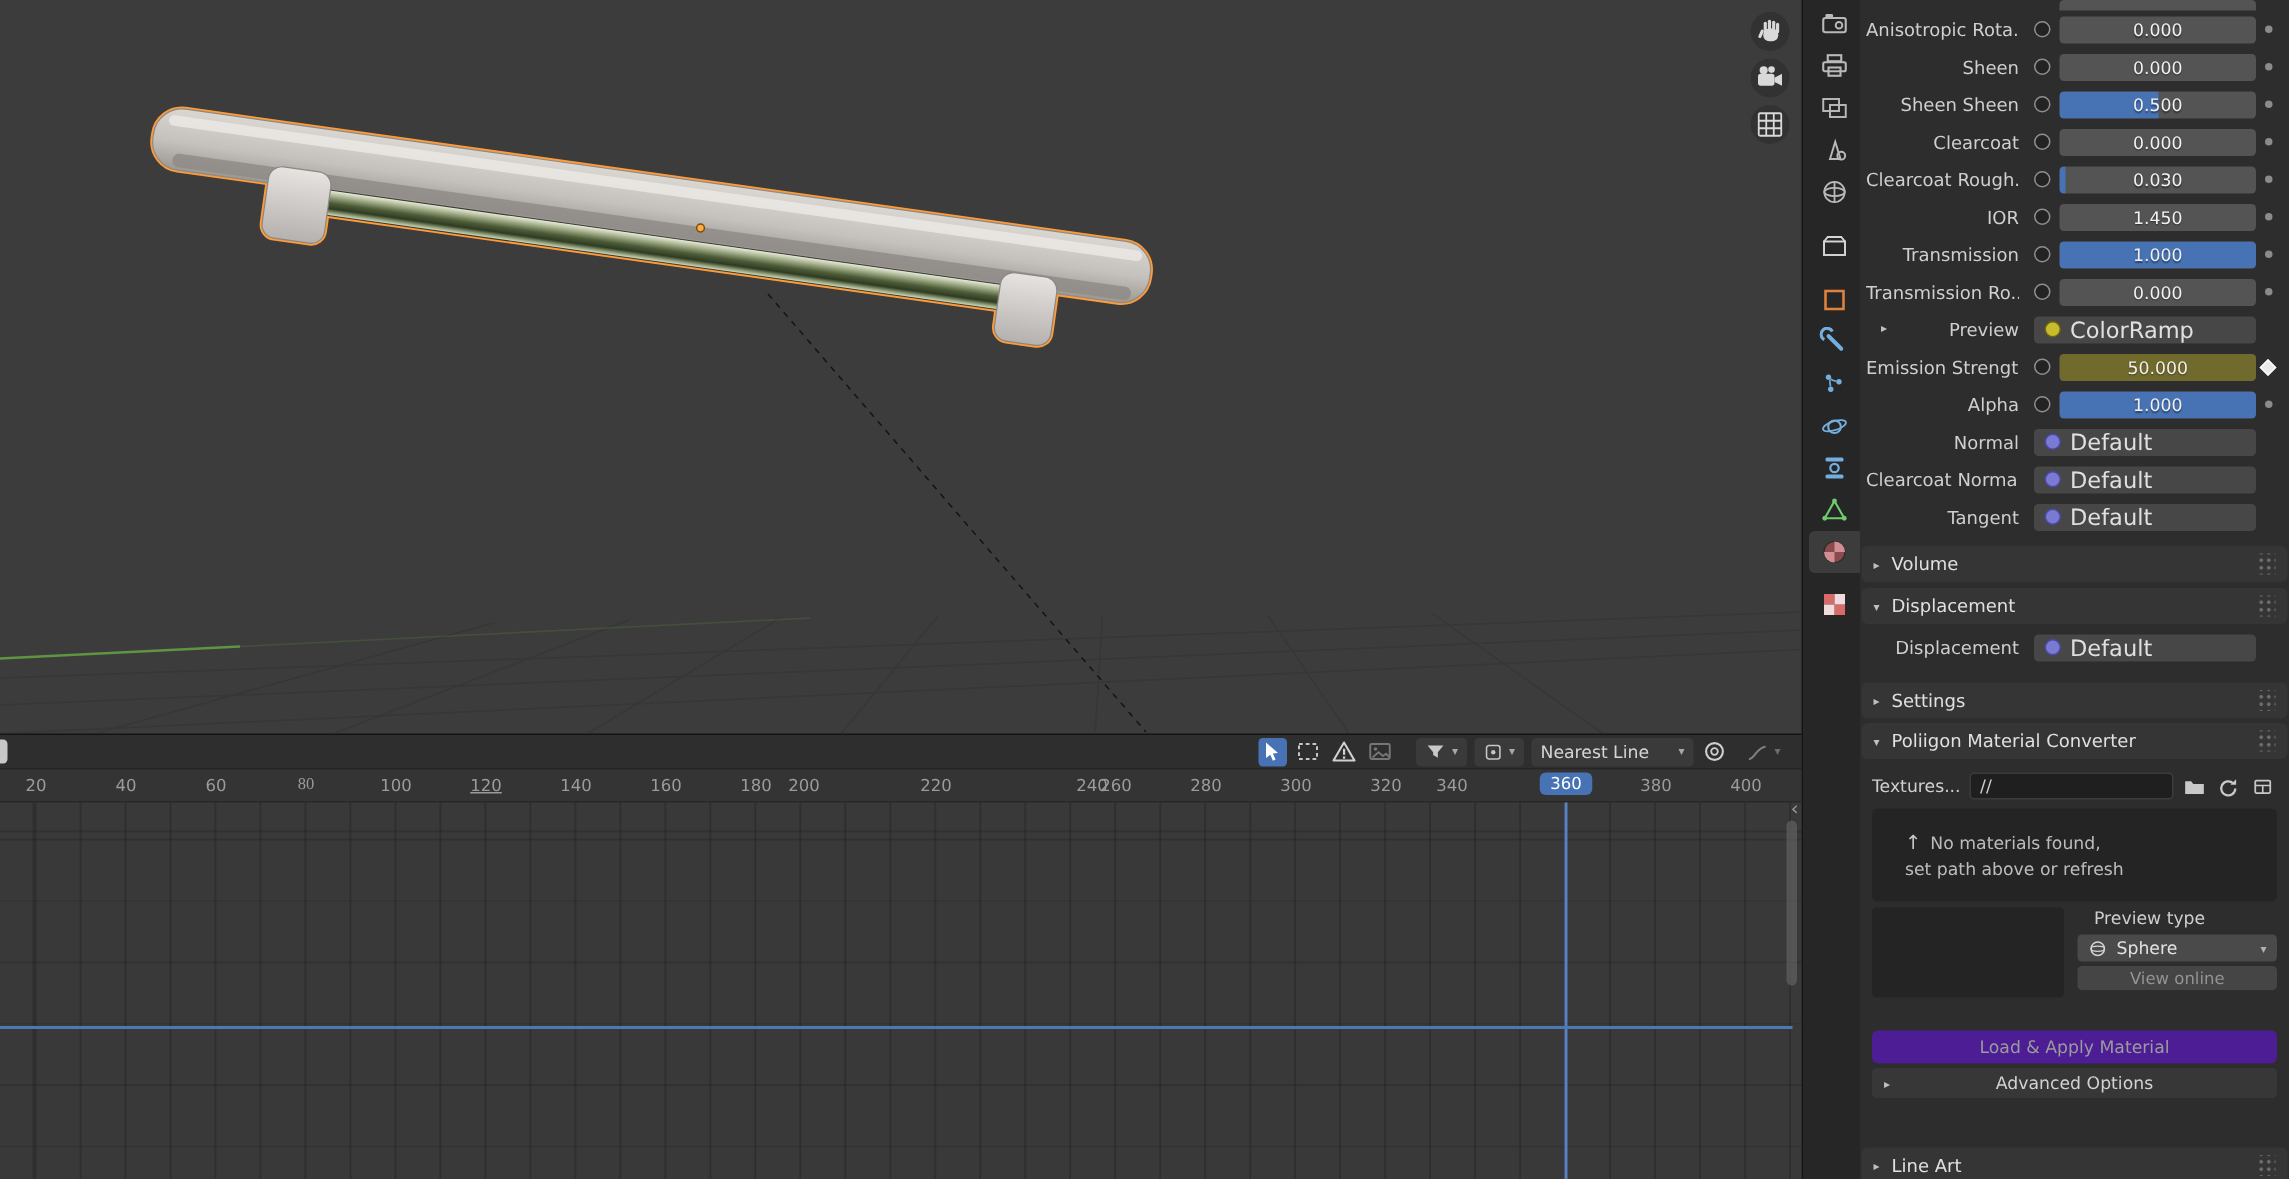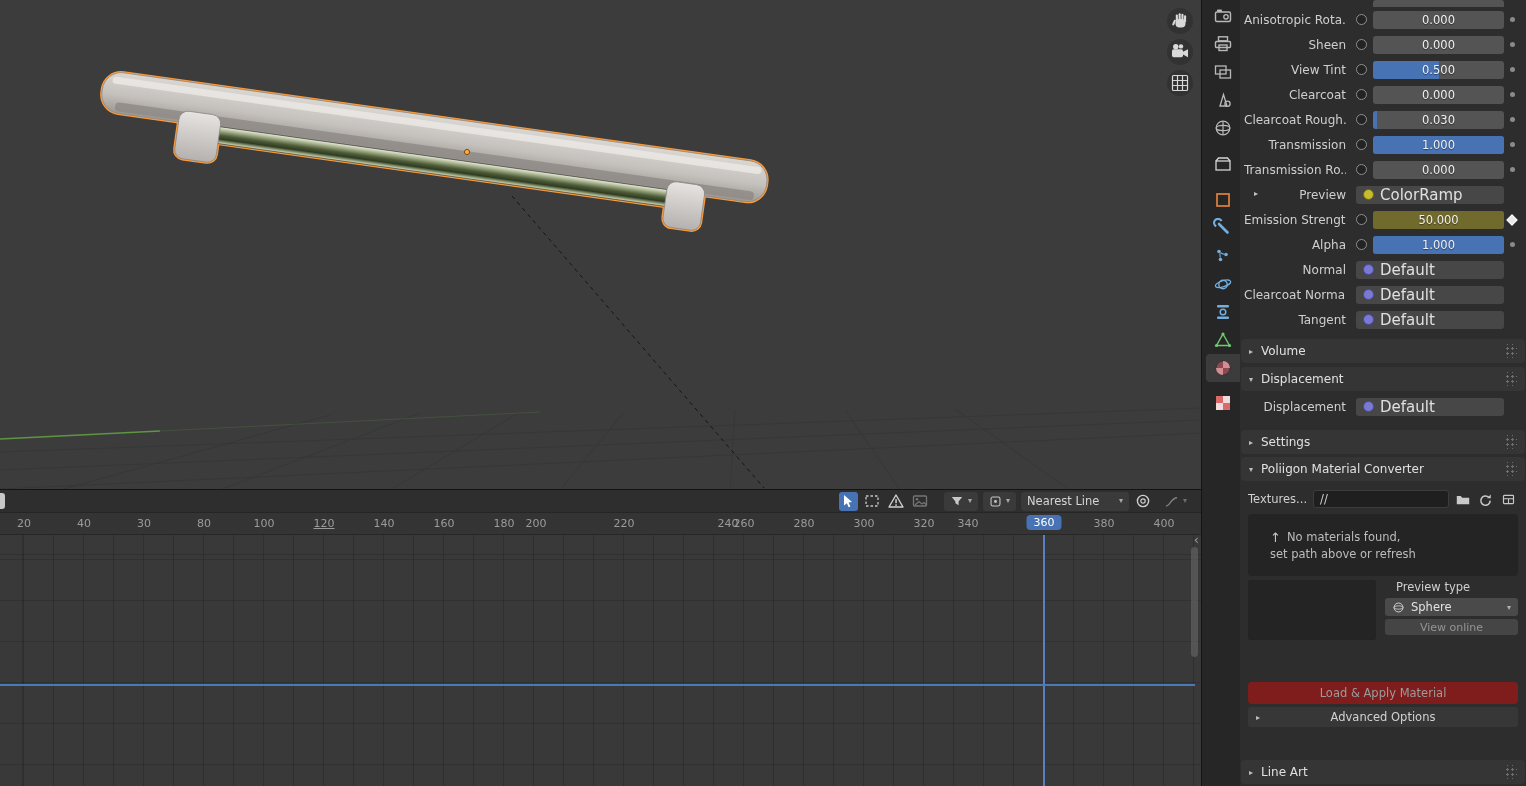--- a/index.html
+++ b/index.html
@@ -86,21 +86,21 @@
   .uparrow{color:#c8c8c8;font-size:13px}
 
   .preview-row{display:flex;margin:4px 8px 0 8px;gap:9px}
   .preview-box{width:128px;height:60px;background:#242424;border-radius:3px;flex:none}
   .preview-ctrl{flex:1;display:flex;flex-direction:column;gap:3px}
   .pt-label{font-size:11.5px;color:#cfcfcf;padding-left:11px;height:15px}
   .pt-dd{height:18px;background:#4a4a4a;border-radius:3px;display:flex;align-items:center;gap:6px;padding:0 7px;font-size:11.5px;color:#e2e2e2}
   .pt-dd .chev{margin-left:auto;font-size:8px;color:#b0b0b0}
   .view-online{height:16px;background:#454545;border-radius:3px;display:flex;align-items:center;justify-content:center;font-size:11px;color:#949494}
 
-  .load-btn{margin:42px 8px 0 8px;height:22px;background:#7f1d1d;border-radius:4px;display:flex;align-items:center;justify-content:center;font-size:11.5px;color:#9b9b9b}
+  .load-btn{margin:22px 8px 0 8px;height:22px;background:#4c1d95;border-radius:4px;display:flex;align-items:center;justify-content:center;font-size:11.5px;color:#9b9b9b}
   .adv{margin:3px 8px 0 8px;height:20px;background:#373737;border-radius:3px;display:flex;align-items:center;justify-content:center;font-size:11.5px;color:#d2d2d2;position:relative}
   .adv .tri{position:absolute;left:8px;font-size:8px;color:#c0c0c0}
 </style>
 </head>
 <body>
 
 <div class="app">
 
   <div class="left">
 
@@ -251,22 +251,22 @@
           <svg width="15" height="13" viewBox="0 0 16 14">
               <path d="M2,12 C6,12 8,3 14,3" fill="none" stroke="#808080" stroke-width="1.5"></path>
             </svg>
           <span class="chev">▾</span>
         </div>
       </div>
 
       <div class="tl-ruler">
           <div class="tick" style="left: 24px;">20</div>
           <div class="tick" style="left: 84px;">40</div>
-          <div class="tick" style="left: 144px;">30</div>
-          <div class="tick" style="left: 204px;">80</div>
+          <div class="tick" style="left: 144px;">60</div>
+          <div class="tick" style="left: 204px; font-family: Liberation Serif, serif;">80</div>
           <div class="tick" style="left: 264px;">100</div>
           <div class="tick" style="left: 324px; text-decoration: underline;">120</div>
           <div class="tick" style="left: 384px;">140</div>
           <div class="tick" style="left: 444px;">160</div>
           <div class="tick" style="left: 504px;">180</div>
           <div class="tick" style="left: 536px; text-align: center;">200</div>
           <div class="tick" style="left: 624px;">220</div>
           <div class="tick" style="left: 684px; margin-left: 44px;">240</div>
           <div class="tick" style="left: 744px;">260</div>
           <div class="tick" style="left: 804px;">280</div>
@@ -425,21 +425,21 @@
       <span class="socket"></span>
       <div class="slider">
           <div class="fill" style="width: 0%;"></div>
           <span class="val">0.000</span>
         </div>
       <span class="deco">
           <span class="dotg"></span>
         </span>
     </div>
     <div class="prow">
-      <span class="plabel">View Tint</span>
+      <span class="plabel">Sheen Sheen</span>
       <span class="socket"></span>
       <div class="slider">
           <div class="fill" style="width: 50%;"></div>
           <span class="val">0.500</span>
         </div>
       <span class="deco">
           <span class="dotg"></span>
         </span>
     </div>
     <div class="prow">
@@ -452,20 +452,31 @@
       <span class="deco">
           <span class="dotg"></span>
         </span>
     </div>
     <div class="prow">
       <span class="plabel">Clearcoat Rough...</span>
       <span class="socket"></span>
       <div class="slider">
           <div class="fill" style="width: 3%;"></div>
           <span class="val">0.030</span>
+        </div>
+      <span class="deco">
+          <span class="dotg"></span>
+        </span>
+    </div>
+    <div class="prow">
+      <span class="plabel">IOR</span>
+      <span class="socket"></span>
+      <div class="slider">
+          <div class="fill" style="width: 0%;"></div>
+          <span class="val">1.450</span>
         </div>
       <span class="deco">
           <span class="dotg"></span>
         </span>
     </div>
     <div class="prow">
       <span class="plabel">Transmission</span>
       <span class="socket"></span>
       <div class="slider">
           <div class="fill" style="width: 100%;"></div>

